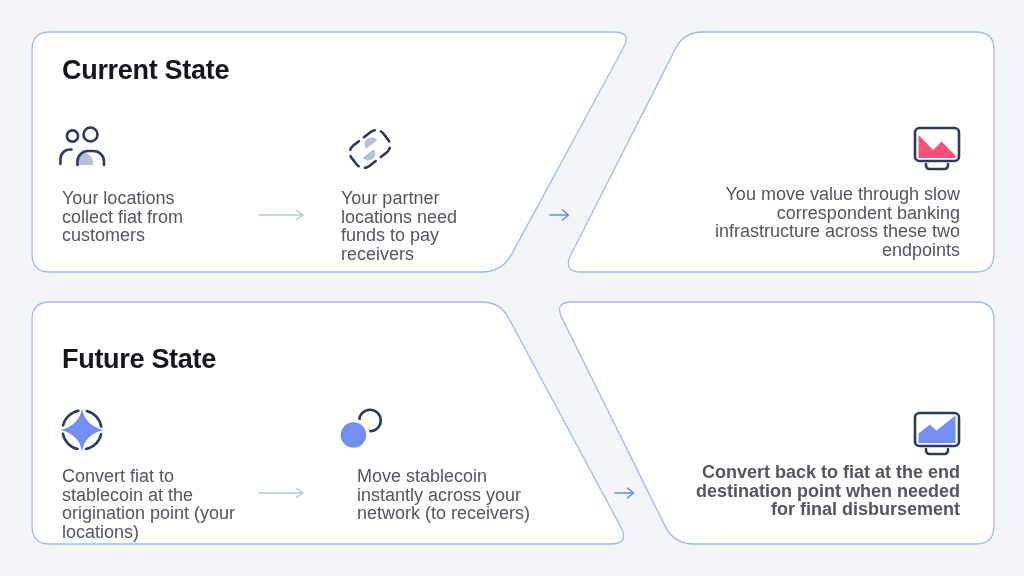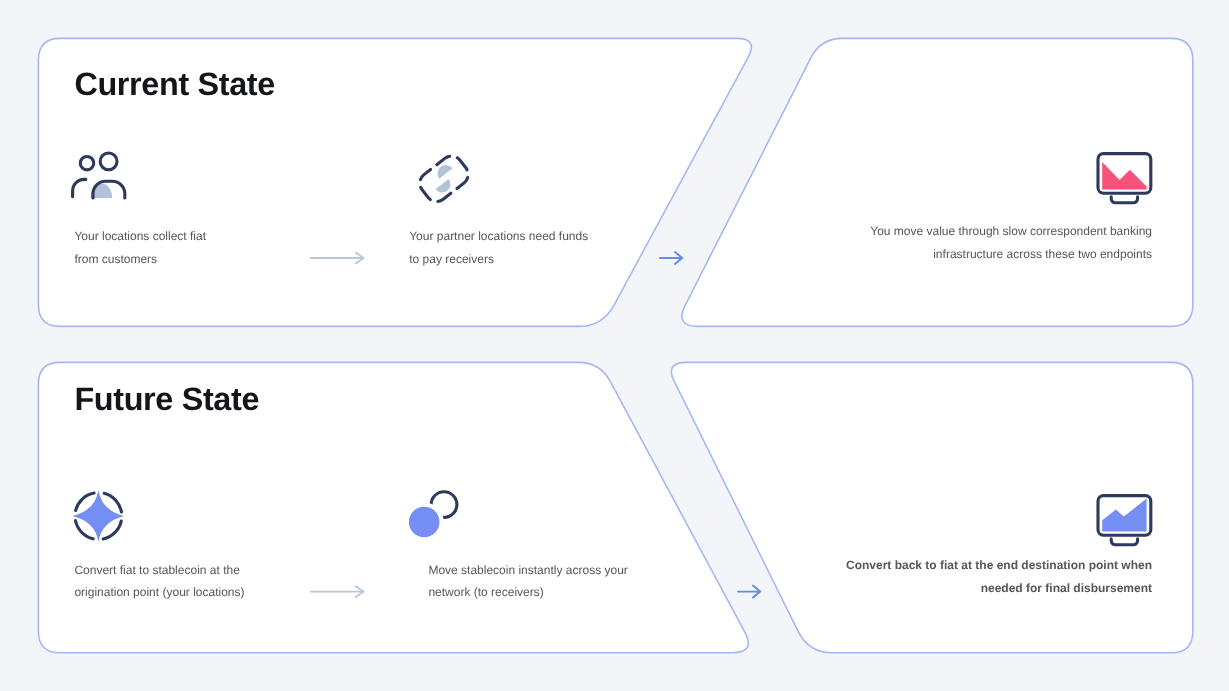--- a/index.html
+++ b/index.html
@@ -11,21 +11,21 @@
   .stage{position:relative;width:1024px;height:412px;}
   .bg{position:absolute;left:0;top:0;}
   .panel{fill:#ffffff;stroke:#a5b7f2;stroke-width:1.3;}
   .title{
     position:absolute;margin:0;
     font-size:27px;font-weight:bold;letter-spacing:-0.3px;
     color:#15161b;line-height:1;
   }
   .body-text{
     position:absolute;margin:0;
-    font-size:10px;line-height:18.5px;color:#54565e;
+    font-size:18px;line-height:18.5px;color:#54565e;
   }
   .right-text{text-align:right;}
   .icon{position:absolute;}
   .step-arrow{position:absolute;}
   .flow-arrow{position:absolute;}
 </style>
 </head>
 <body>
 
 <div class="stage">
@@ -75,21 +75,21 @@
     <svg width="50" height="46" viewBox="0 0 50 46">
       <path d="M5.5 32 L5.5 9 L20 24 L28.5 15.5 L42.5 29.5 L42.5 32 Z" fill="#f8517c"></path>
       <g fill="none" stroke="#2d3a5c" stroke-width="2.6" stroke-linecap="round">
         <rect x="2" y="2" width="44" height="33" rx="4.5"></rect>
         <path d="M13 38 V39.5 A3.5 3.5 0 0 0 16.5 43 H31.5 A3.5 3.5 0 0 0 35 39.5 V38"></path>
       </g>
     </svg>
   </div>
   <p class="body-text right-text" style="right:64px;top:185px;width:272px;">You move value through slow correspondent banking infrastructure across these two endpoints</p>
 
-  <h1 class="title" style="left:62px;top:320px;">Future State</h1>
+  <h1 class="title" style="left:62px;top:346px;">Future State</h1>
 
   <div class="icon" style="left:56px;top:404px;">
     <svg width="52" height="52" viewBox="0 0 52 52">
       <circle cx="26" cy="26" r="19.5" fill="none" stroke="#2d3a5c" stroke-width="2.6" stroke-linecap="round" stroke-dasharray="22 8.63" stroke-dashoffset="26.3"></circle>
       <path d="M26 4.5 Q28.7 21.3 47.5 26 Q28.7 30.7 26 47.5 Q23.3 30.7 4.5 26 Q23.3 21.3 26 4.5 Z" fill="#758ef4"></path>
     </svg>
   </div>
   <p class="body-text" style="left:62px;top:467px;width:180px;">Convert fiat to stablecoin at the origination point (your locations)</p>
 
   <svg class="step-arrow" style="left:258px;top:487px;" width="48" height="12" viewBox="0 0 48 12">

